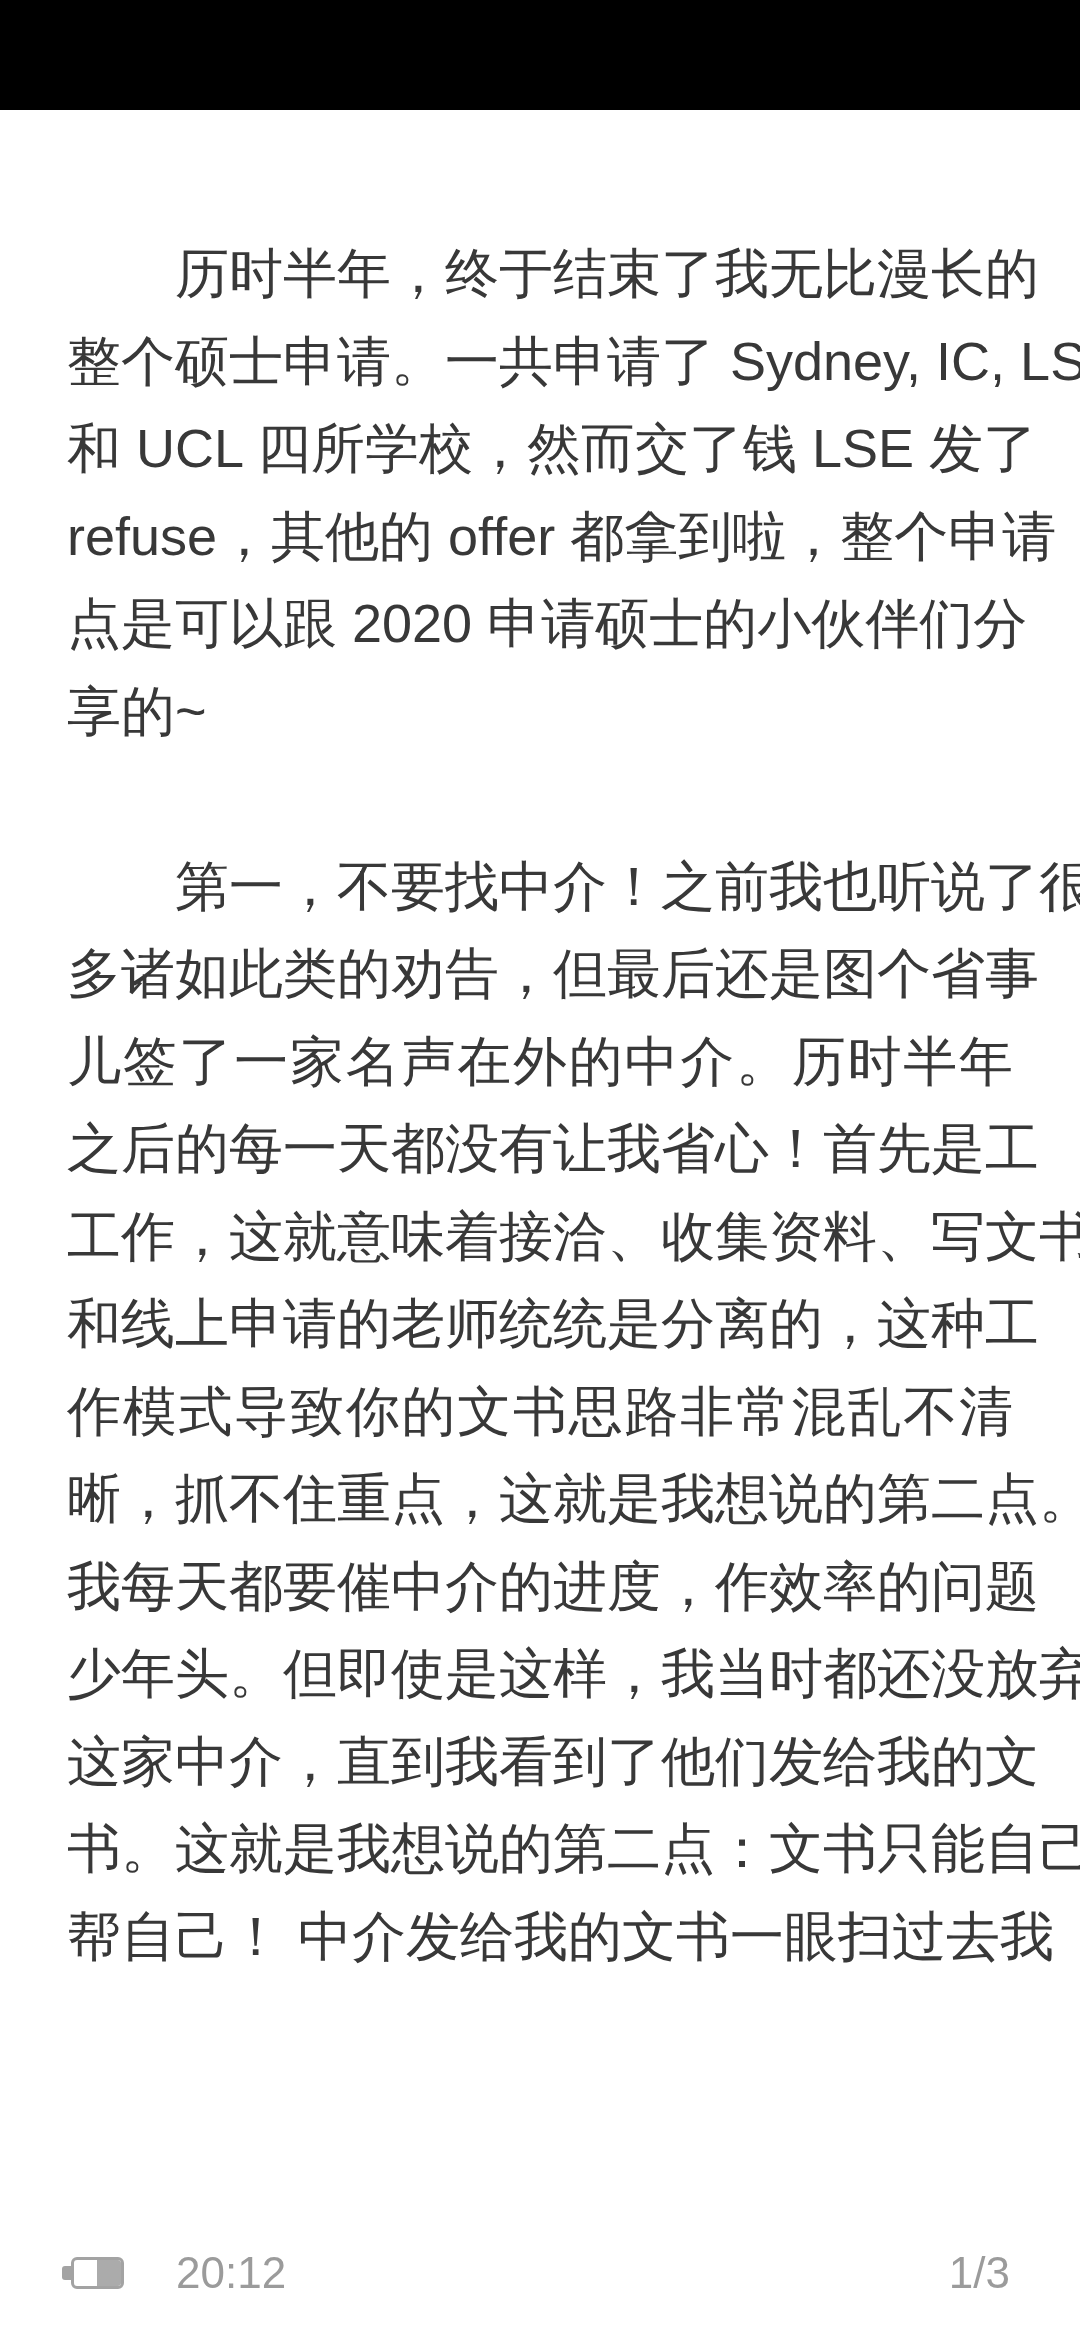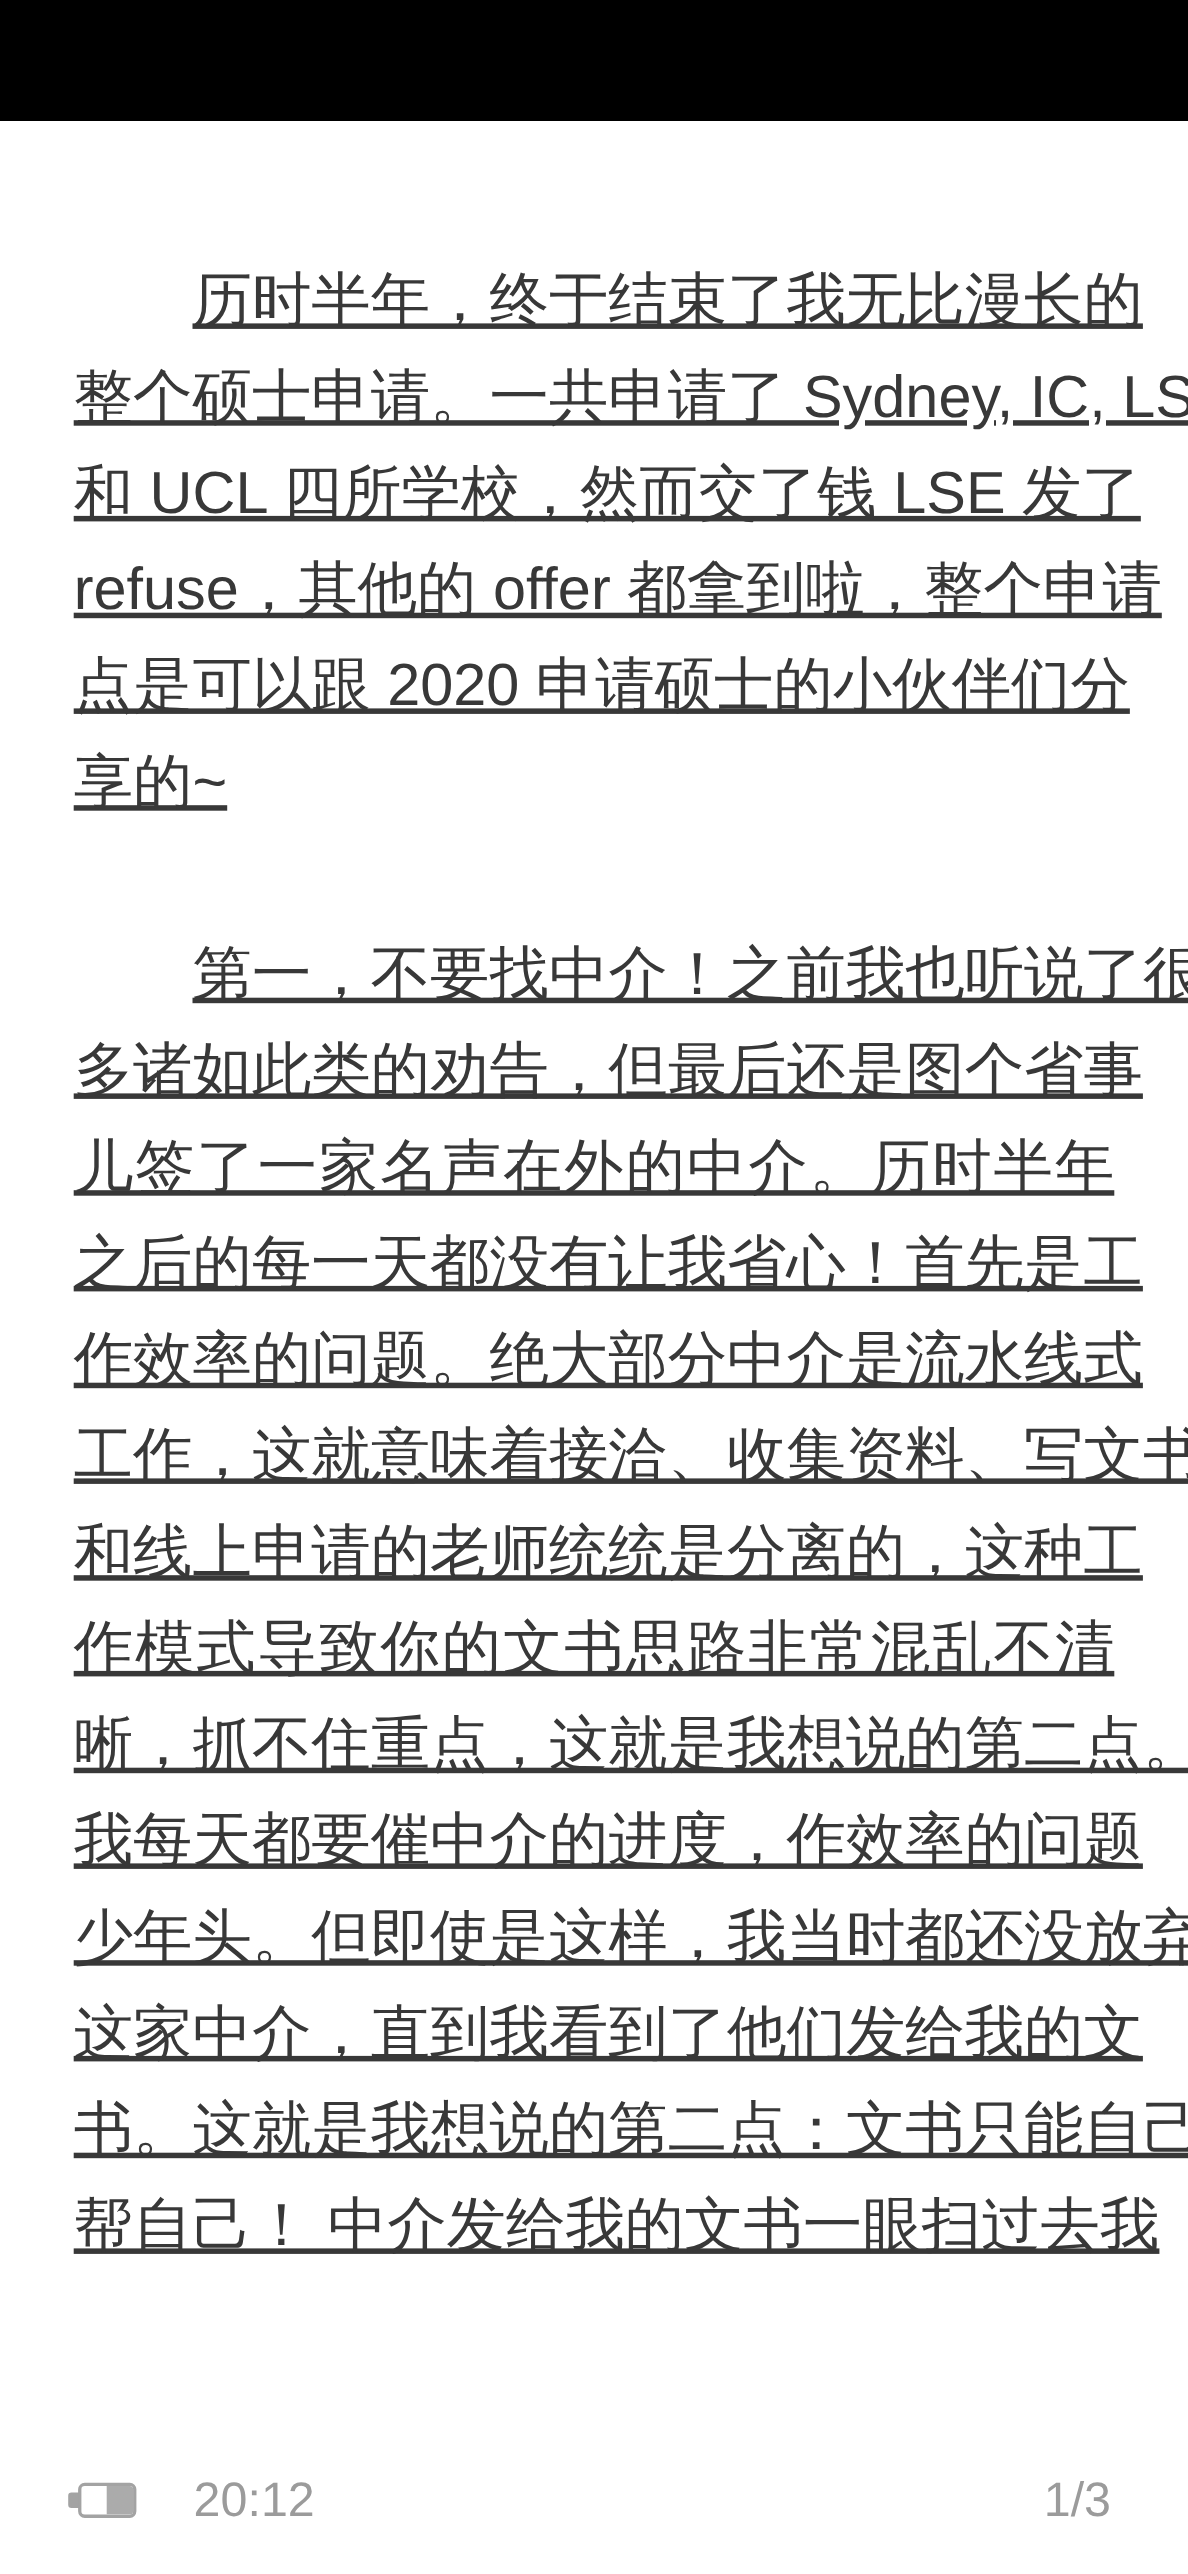--- a/index.html
+++ b/index.html
@@ -27,21 +27,21 @@
     width: 1080px;
     height: 2120px;
     background: #ffffff;
   }
   .content {
     margin: 120px 67px 0 67px;
     color: #383838;
     font-size: 54px;
     line-height: 87.5px;
   }
-  .para { margin: 0; text-decoration: underline; }
+  .para { margin: 0; }
   .para + .para { margin-top: 87.5px; }
   .line {
     height: 87.5px;
     text-align: justify;
     text-align-last: justify;
     white-space: nowrap;
   }
   .line.first { text-indent: 108px; }
   .line.short {
     text-align: right;
@@ -103,21 +103,20 @@
         <div class="line">和 UCL 四所学校，然而交了钱 LSE 发了</div>
         <div class="line">refuse，其他的 offer 都拿到啦，整个申请</div>
         <div class="line">点是可以跟 2020 申请硕士的小伙伴们分</div>
         <div class="line short">享的~</div>
       </div>
       <div class="para">
         <div class="line first">第一，不要找中介！之前我也听说了很</div>
         <div class="line">多诸如此类的劝告，但最后还是图个省事</div>
         <div class="line">儿签了一家名声在外的中介。历时半年</div>
         <div class="line">之后的每一天都没有让我省心！首先是工</div>
-        <div class="line">作效率的问题。绝大部分中介是流水线式</div>
         <div class="line">工作，这就意味着接洽、收集资料、写文书</div>
         <div class="line">和线上申请的老师统统是分离的，这种工</div>
         <div class="line">作模式导致你的文书思路非常混乱不清</div>
         <div class="line">晰，抓不住重点，这就是我想说的第二点。</div>
         <div class="line">我每天都要催中介的进度，作效率的问题</div>
         <div class="line">少年头。但即使是这样，我当时都还没放弃</div>
         <div class="line">这家中介，直到我看到了他们发给我的文</div>
         <div class="line">书。这就是我想说的第二点：文书只能自己</div>
         <div class="line">帮自己！ 中介发给我的文书一眼扫过去我</div>
       </div>

